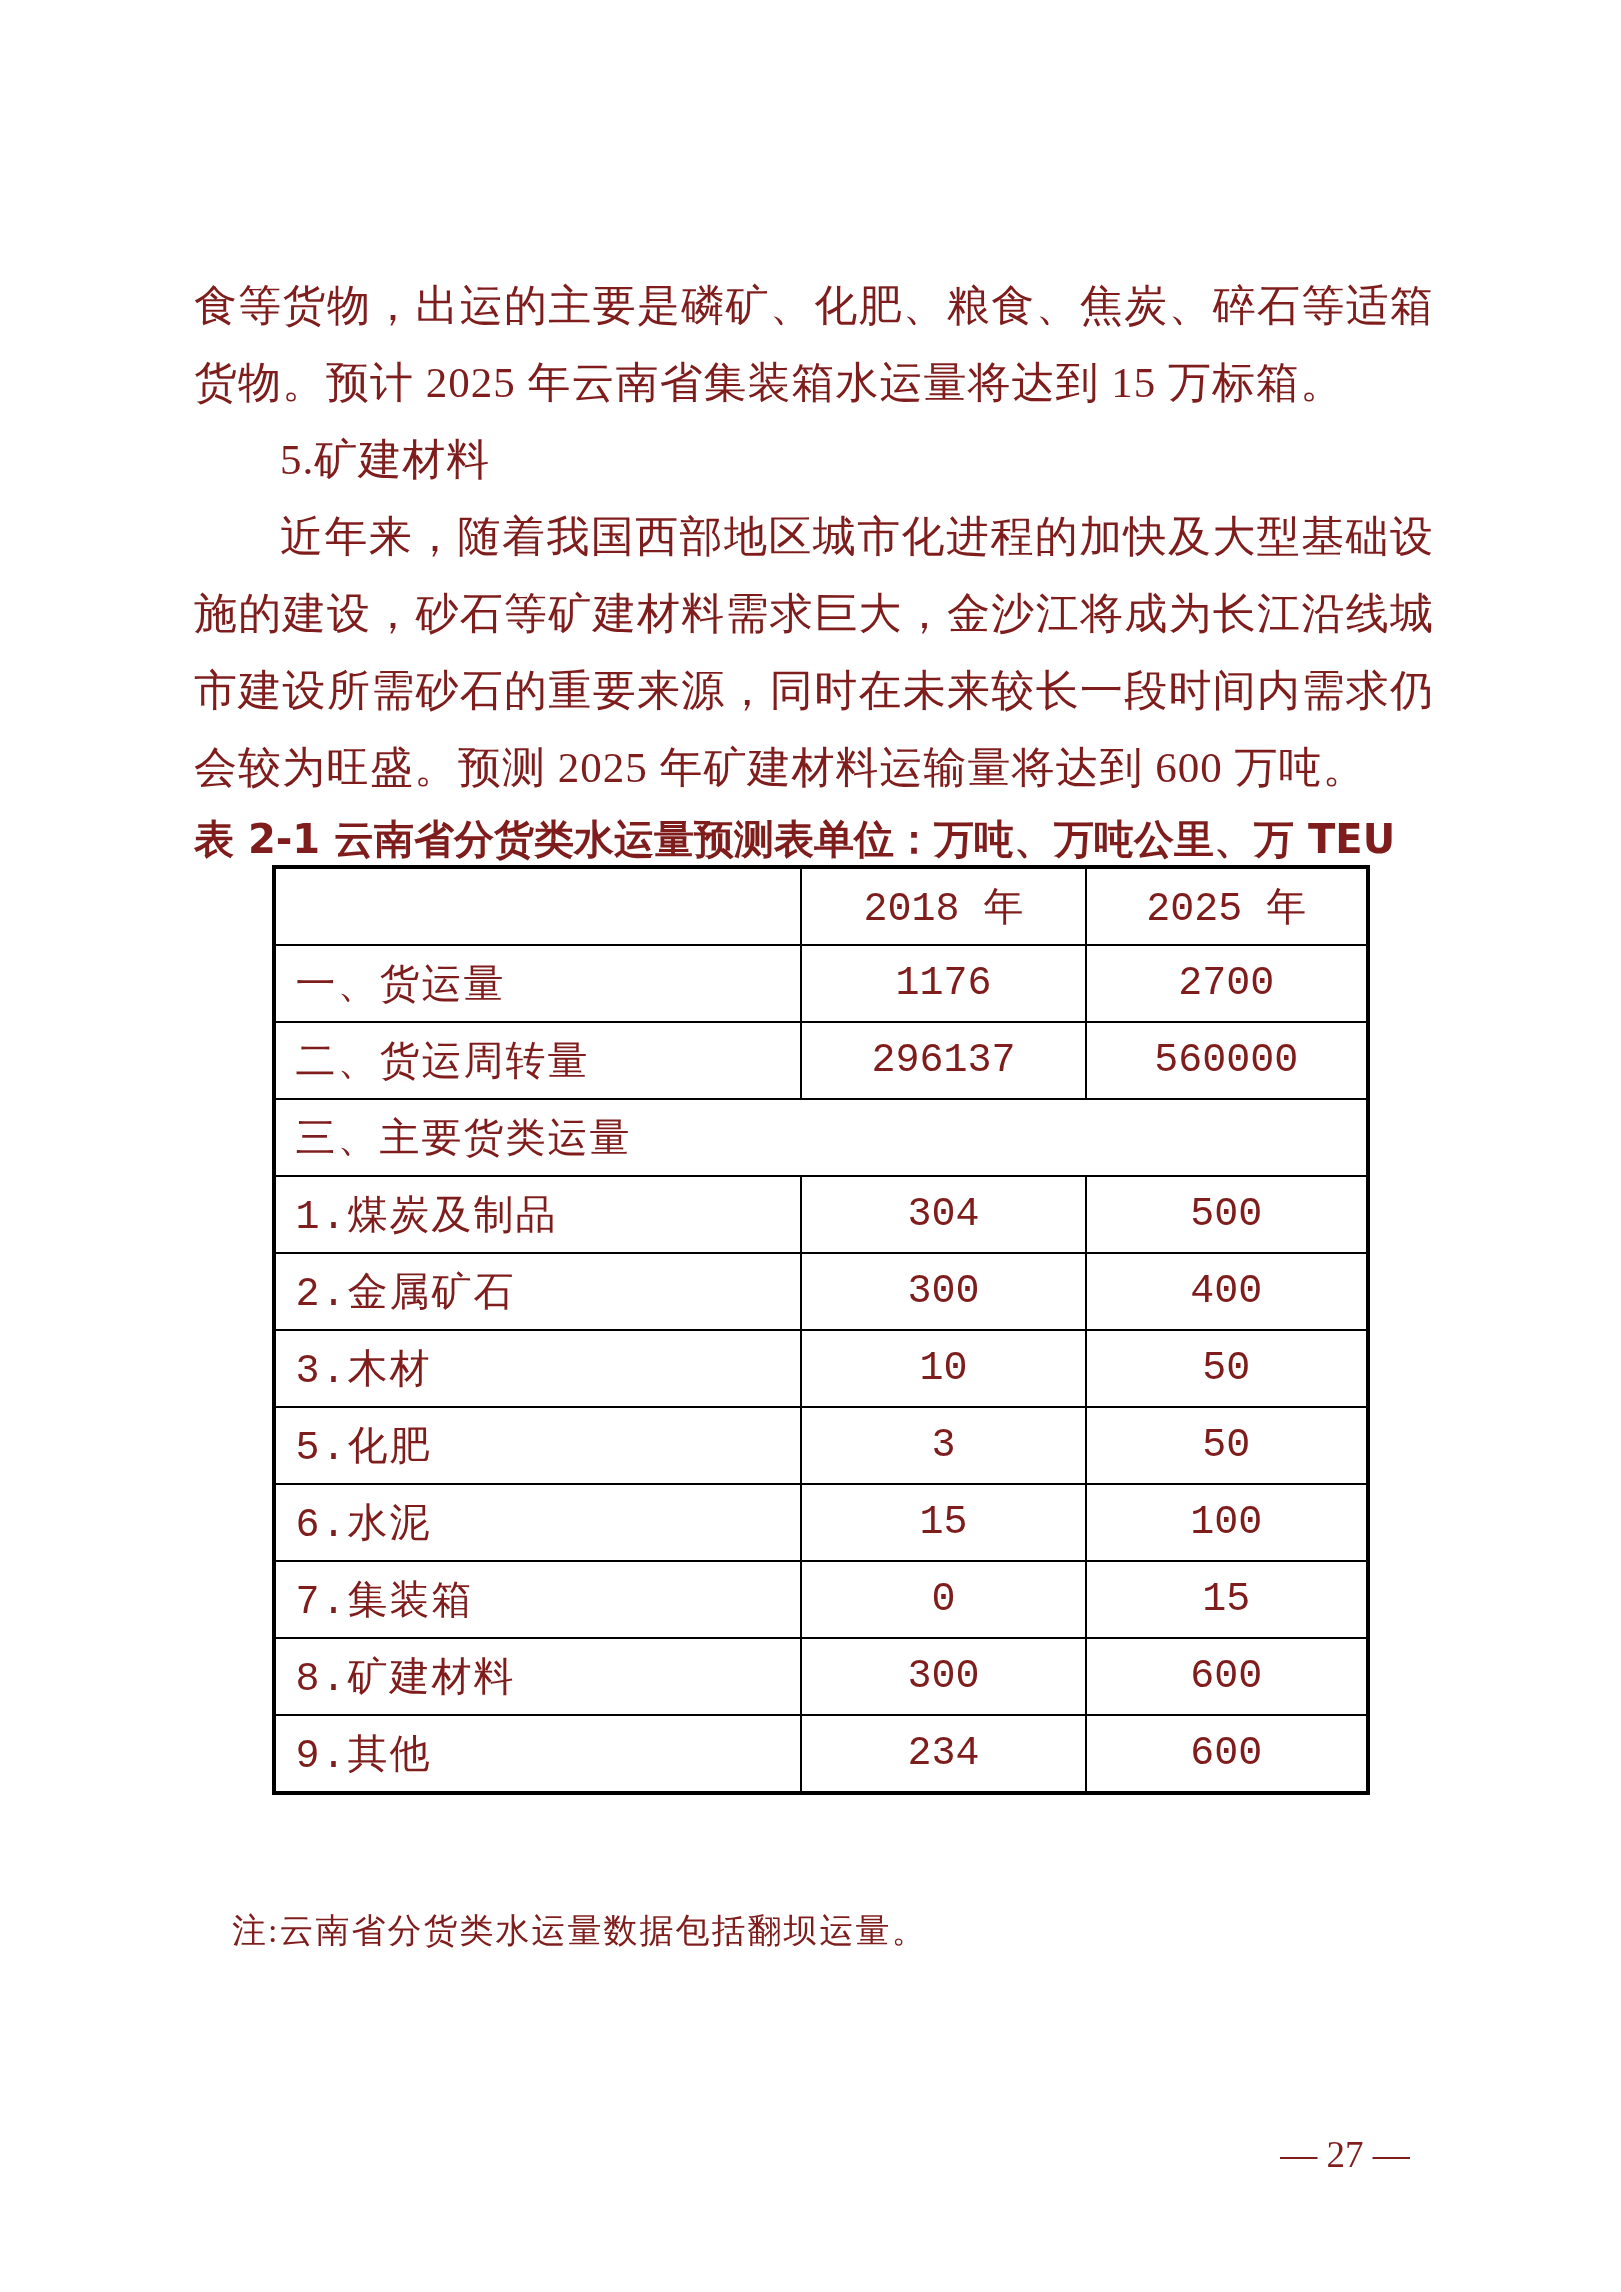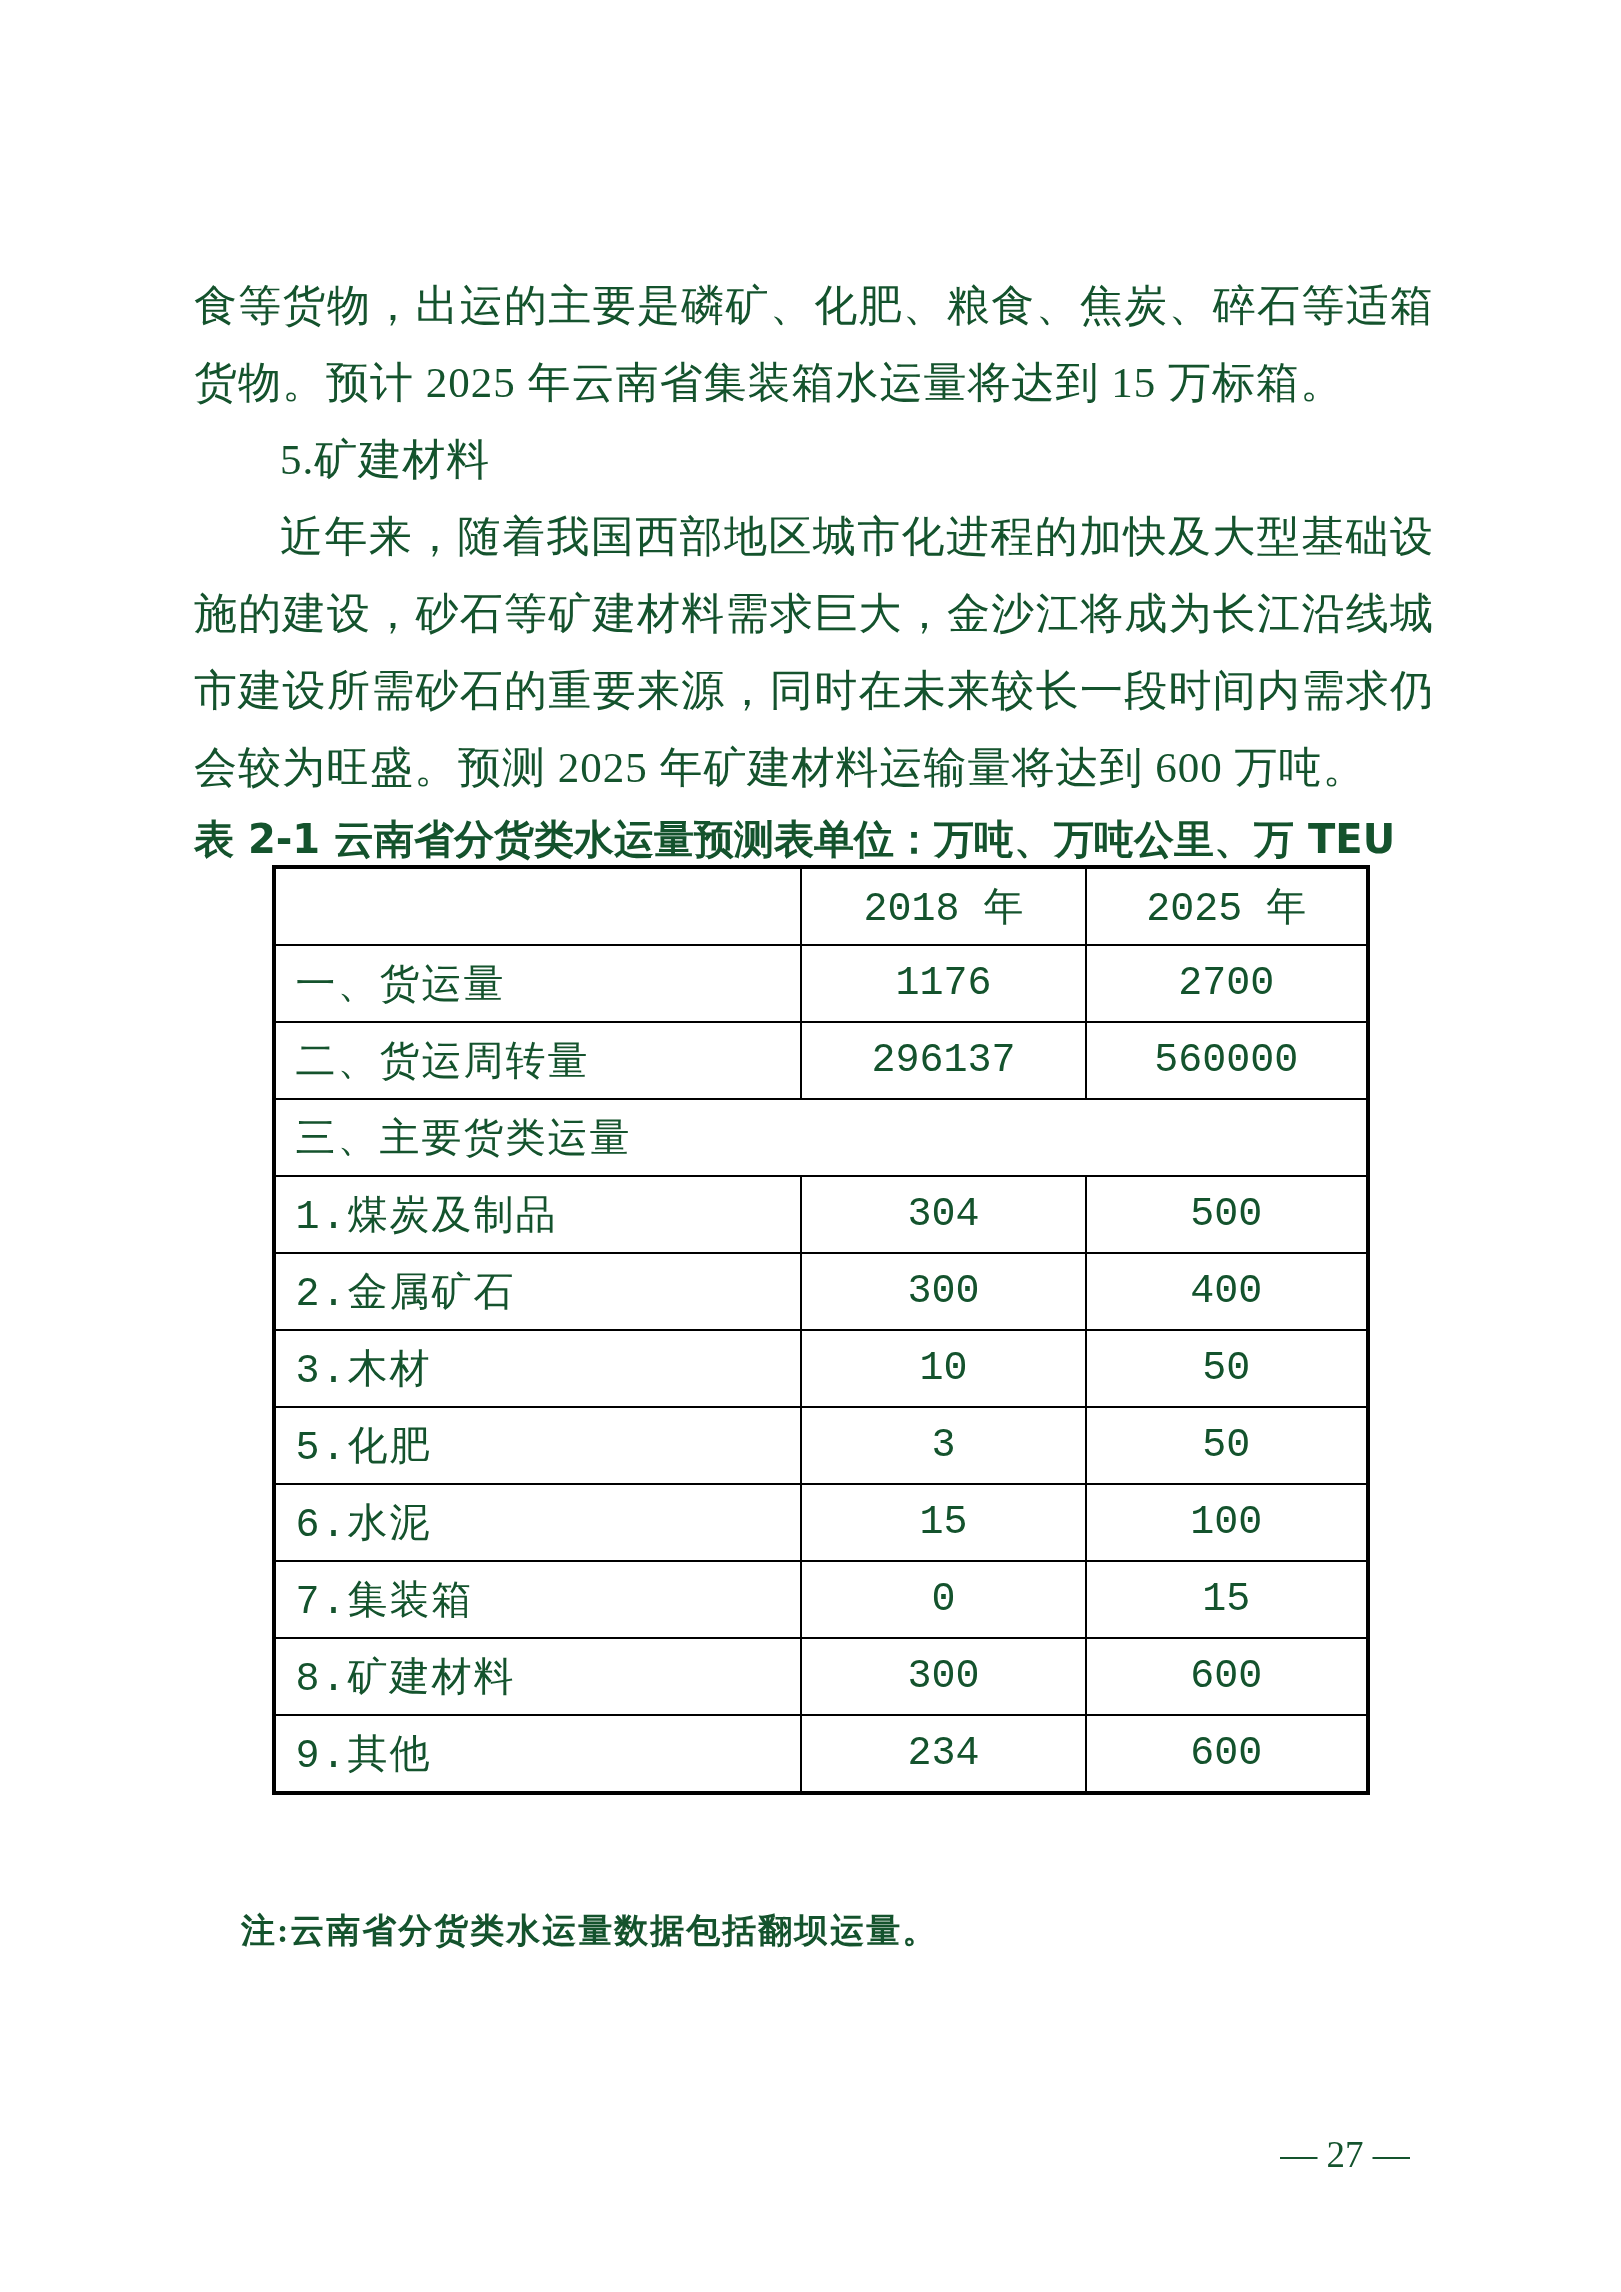--- a/index.html
+++ b/index.html
@@ -3,21 +3,21 @@
 <meta charset="utf-8">
 <style>
   html,body{margin:0;padding:0;background:#e8e8e8;}
   .page{
     position:relative;
     width:1621px;height:2293px;
     background:#ffffff;
     margin:0 auto;
     overflow:hidden;
     font-family:"Liberation Serif","DejaVu Serif",serif;
-    color:#14532d;
+    color:#7f1d1d;
   }
   
   .paragraphs{
     position:absolute;
     left:194px;top:267px;
     width:1239px;
     font-size:43px;
     line-height:77px;
   }
   .para-line{
@@ -64,25 +64,24 @@
     font-family:Liberation Mono, monospace;
   }
   .freight-table td.label{
     text-align:left;
     padding-left:19.6px;
     letter-spacing:2px;
   }
   
   .table-note{
     position:absolute;
-    left:241px;top:1907px;
+    left:232px;top:1907px;
     font-size:34px;
     line-height:47px;
     letter-spacing:2px;
-    font-weight:bold;
   }
   
   .page-number{
     position:absolute;
     left:1247px;top:2099px;
     width:196px;
     text-align:center;
     font-size:37px;
     line-height:47px;
     white-space:nowrap;

